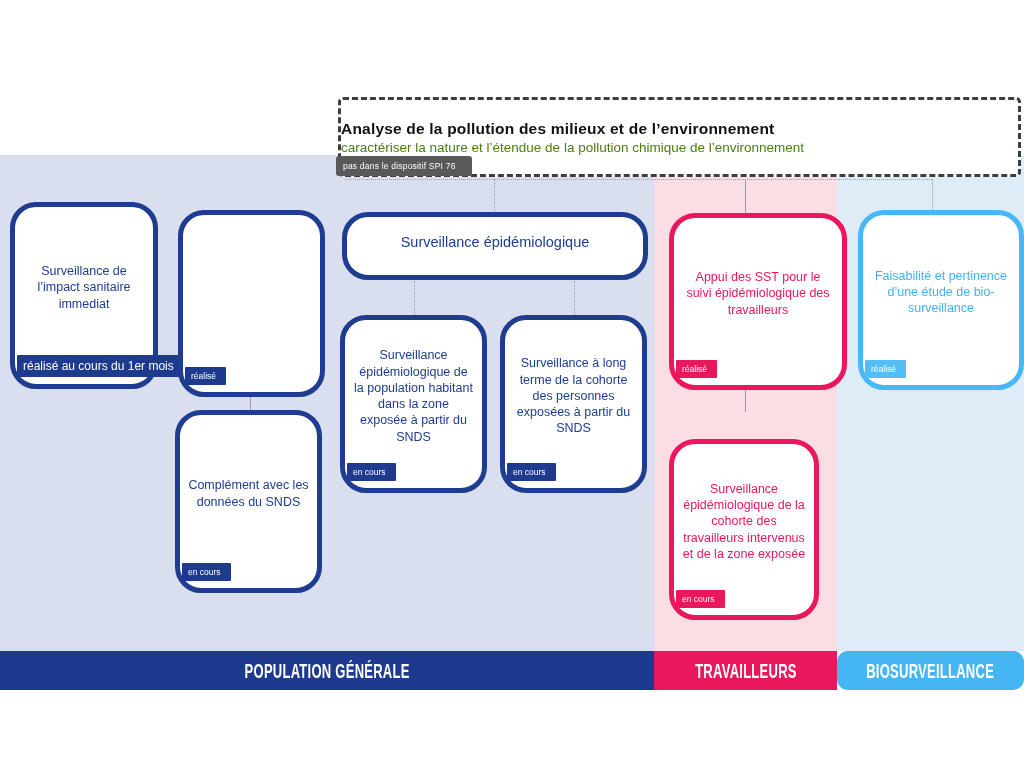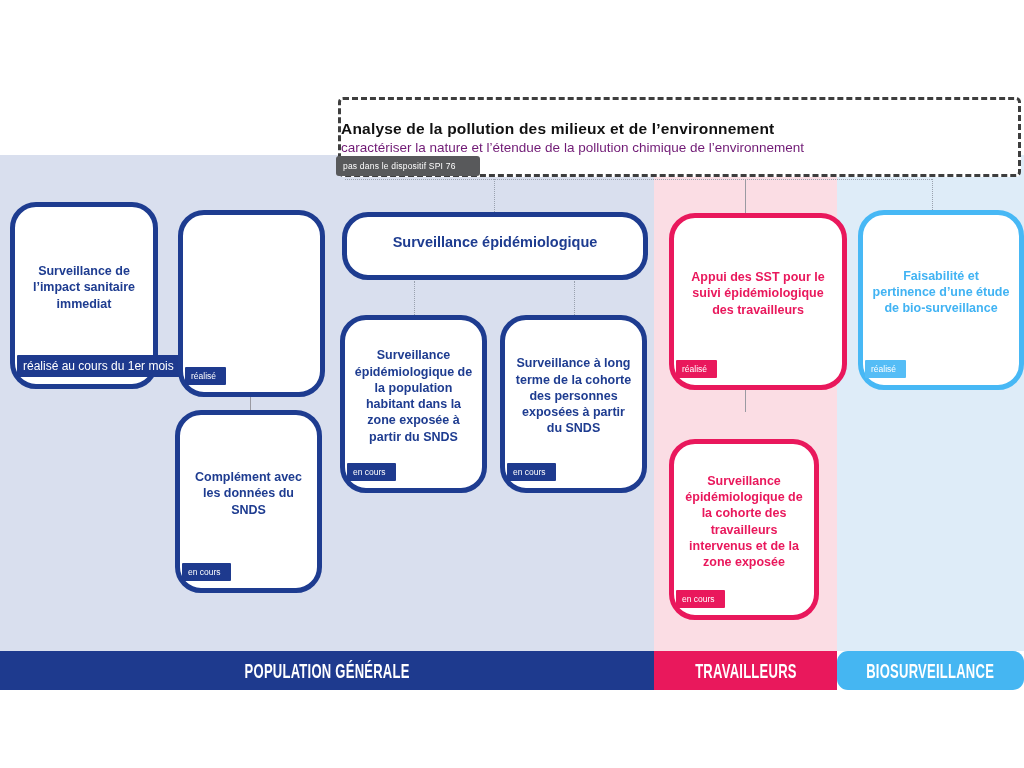--- a/index.html
+++ b/index.html
@@ -17,40 +17,40 @@
   .col-bg.bio{left:837px;width:187px;background:#deecf8;}
 
   
   .dashed-box{
     position:absolute;left:338px;top:97px;width:677px;height:74px;
     background:#ffffff;border:3px dashed #3e3e3e;border-radius:5px;
     display:flex;flex-direction:column;justify-content:center;
     z-index:3;
   }
   .dashed-box .t{font-weight:bold;font-size:15.5px;color:#111;letter-spacing:.2px;}
-  .dashed-box .s{font-size:13.5px;color:#701a75;margin-top:2px;}
+  .dashed-box .s{font-size:13.5px;color:#4d7c0f;margin-top:2px;}
   .tag{
     position:absolute;left:336px;top:156px;z-index:4;
     background:#58595b;color:#fff;font-size:8.5px;
-    padding:5px 24px 5px 7px;border-radius:3px;letter-spacing:.2px;
+    padding:5px 16px 5px 7px;border-radius:3px;letter-spacing:.2px;
   }
 
   
   .hline{position:absolute;height:0;border-top:1.5px dotted #99a1ae;z-index:1;}
   .vline{position:absolute;width:0;z-index:1;}
   .vline.dot{border-left:1.5px dotted #99a1ae;}
   .vline.sol{border-left:1.5px solid #9a9aa2;}
 
   
   .box{
     position:absolute;background:#fff;border-radius:26px;
     display:flex;align-items:center;justify-content:center;
     text-align:center;z-index:2;box-sizing:border-box;
   }
-  .box .txt{font-weight:bold;font-size:12.5px;line-height:1.3;padding:0 8px 16px;}
+  .box .txt{font-weight:normal;font-size:12.5px;line-height:1.3;padding:0 8px 16px;}
   .box.navy{border:5px solid #1e3c90;color:#1e3c90;}
   .box.pink{border:5px solid #e9185c;color:#e9185c;}
   .box.blue{border:5px solid #47b8f5;color:#41b3f3;}
   .box.hdr{align-items:flex-start;}
   .box.hdr .txt{font-size:14.5px;padding:16px 10px 0;}
   .badge{
     position:absolute;left:2px;bottom:7px;color:#fff;
     font-size:8.5px;font-weight:normal;padding:4px 10px 4px 6px;
     border-radius:1px;white-space:nowrap;
   }

